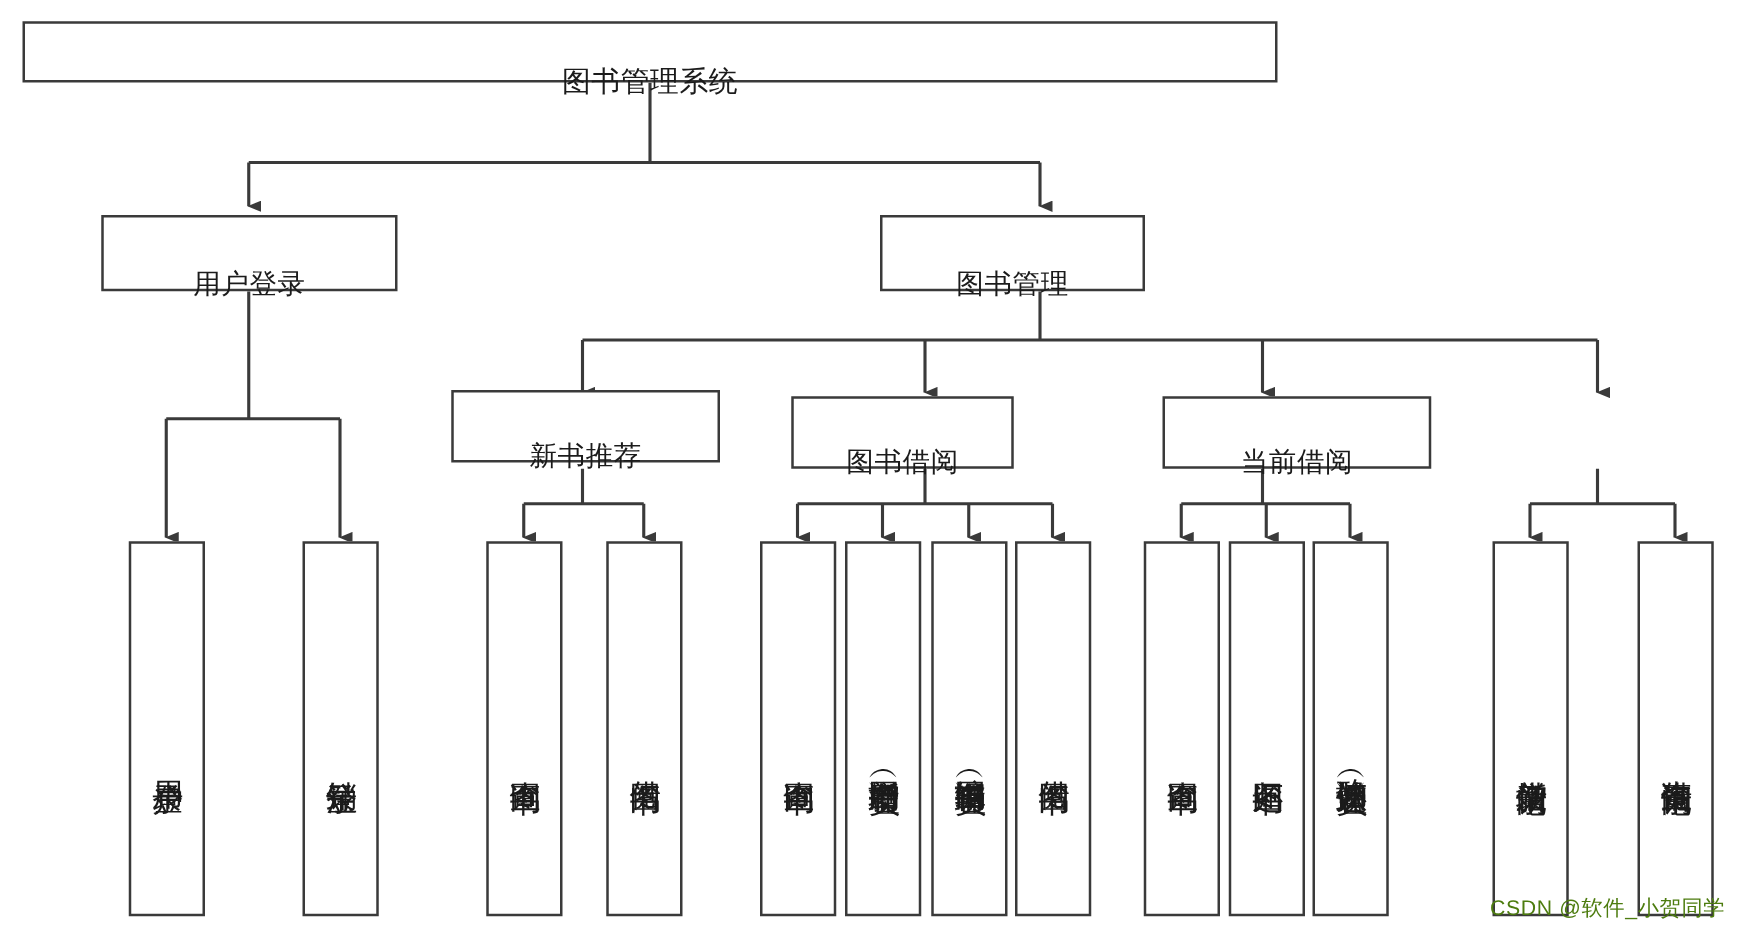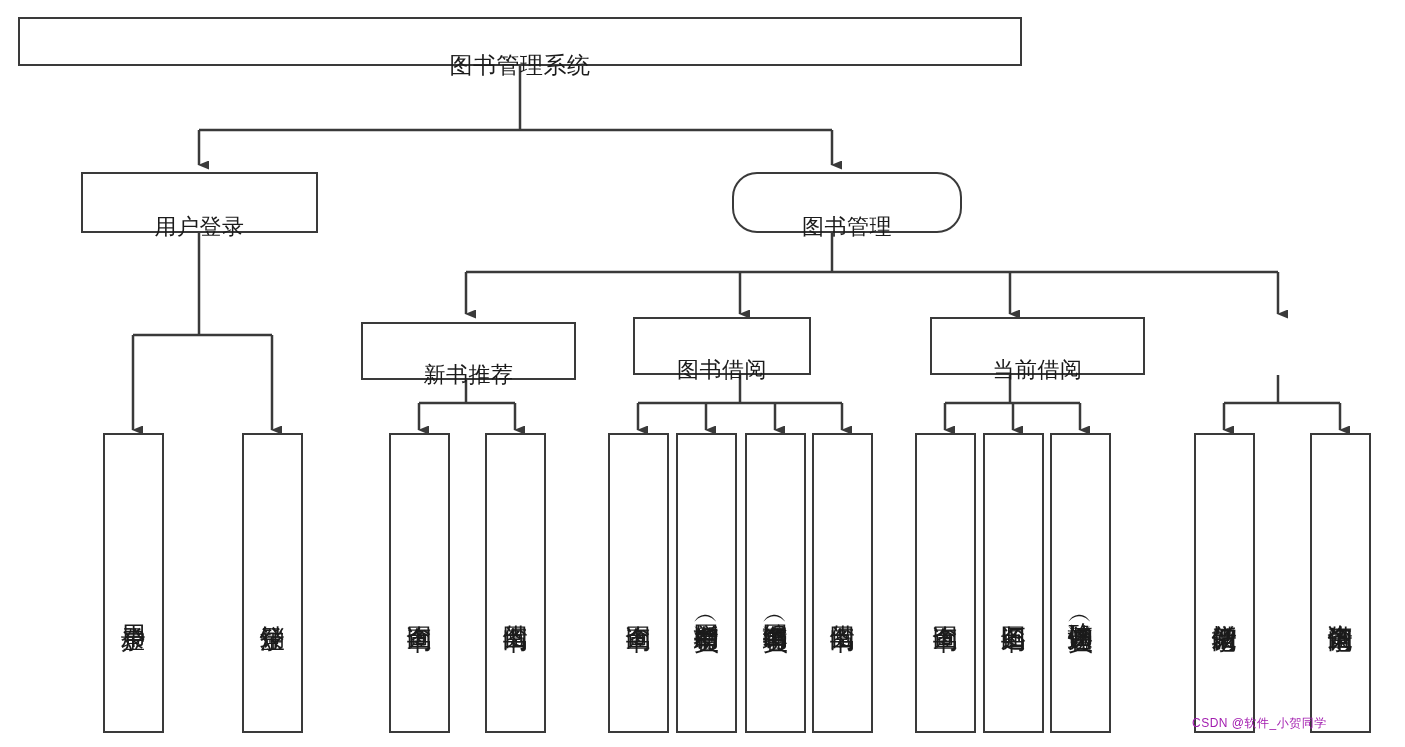--- a/index.html
+++ b/index.html
@@ -57,22 +57,22 @@
   .node.leaf .label {
     writing-mode: vertical-rl;
     text-orientation: upright;
     font-size: 25px;
     line-height: 1.22;
     letter-spacing: 1px;
     max-height: 100%;
   }
   .watermark {
     position: absolute;
-    color: #a21caf;
-    font-size: 12px;
+    color: #4d7c0f;
+    font-size: 17px;
     letter-spacing: 0.5px;
     white-space: nowrap;
     user-select: none;
   }
 </style>
 </head>
 <body>
 
 <div id="canvas">
 
@@ -127,25 +127,25 @@
   </svg>
 
   <div class="node root" style="left:18px; top:17px; width:1004px; height:49px;">
     <span class="label">图书管理系统</span>
   </div>
 
   <div class="node lvl1" style="left:81px; top:172px; width:237px; height:61px;">
     <span class="label">用户登录</span>
   </div>
 
-  <div class="node lvl1" style="left:732px; top:172px; width:230px; height:61px;border-radius:25px;">
+  <div class="node lvl1" style="left:704px; top:172px; width:212px; height:61px;">
     <span class="label">图书管理</span>
   </div>
 
-  <div class="node lvl2" style="left:361px; top:322px; width:215px; height:58px;">
+  <div class="node lvl2" style="left:361px; top:312px; width:215px; height:58px;">
     <span class="label">新书推荐</span>
   </div>
 
   <div class="node lvl2" style="left:633px; top:317px; width:178px; height:58px;">
     <span class="label">图书借阅</span>
   </div>
 
   <div class="node lvl2" style="left:930px; top:317px; width:215px; height:58px;">
     <span class="label">当前借阅</span>
   </div>

